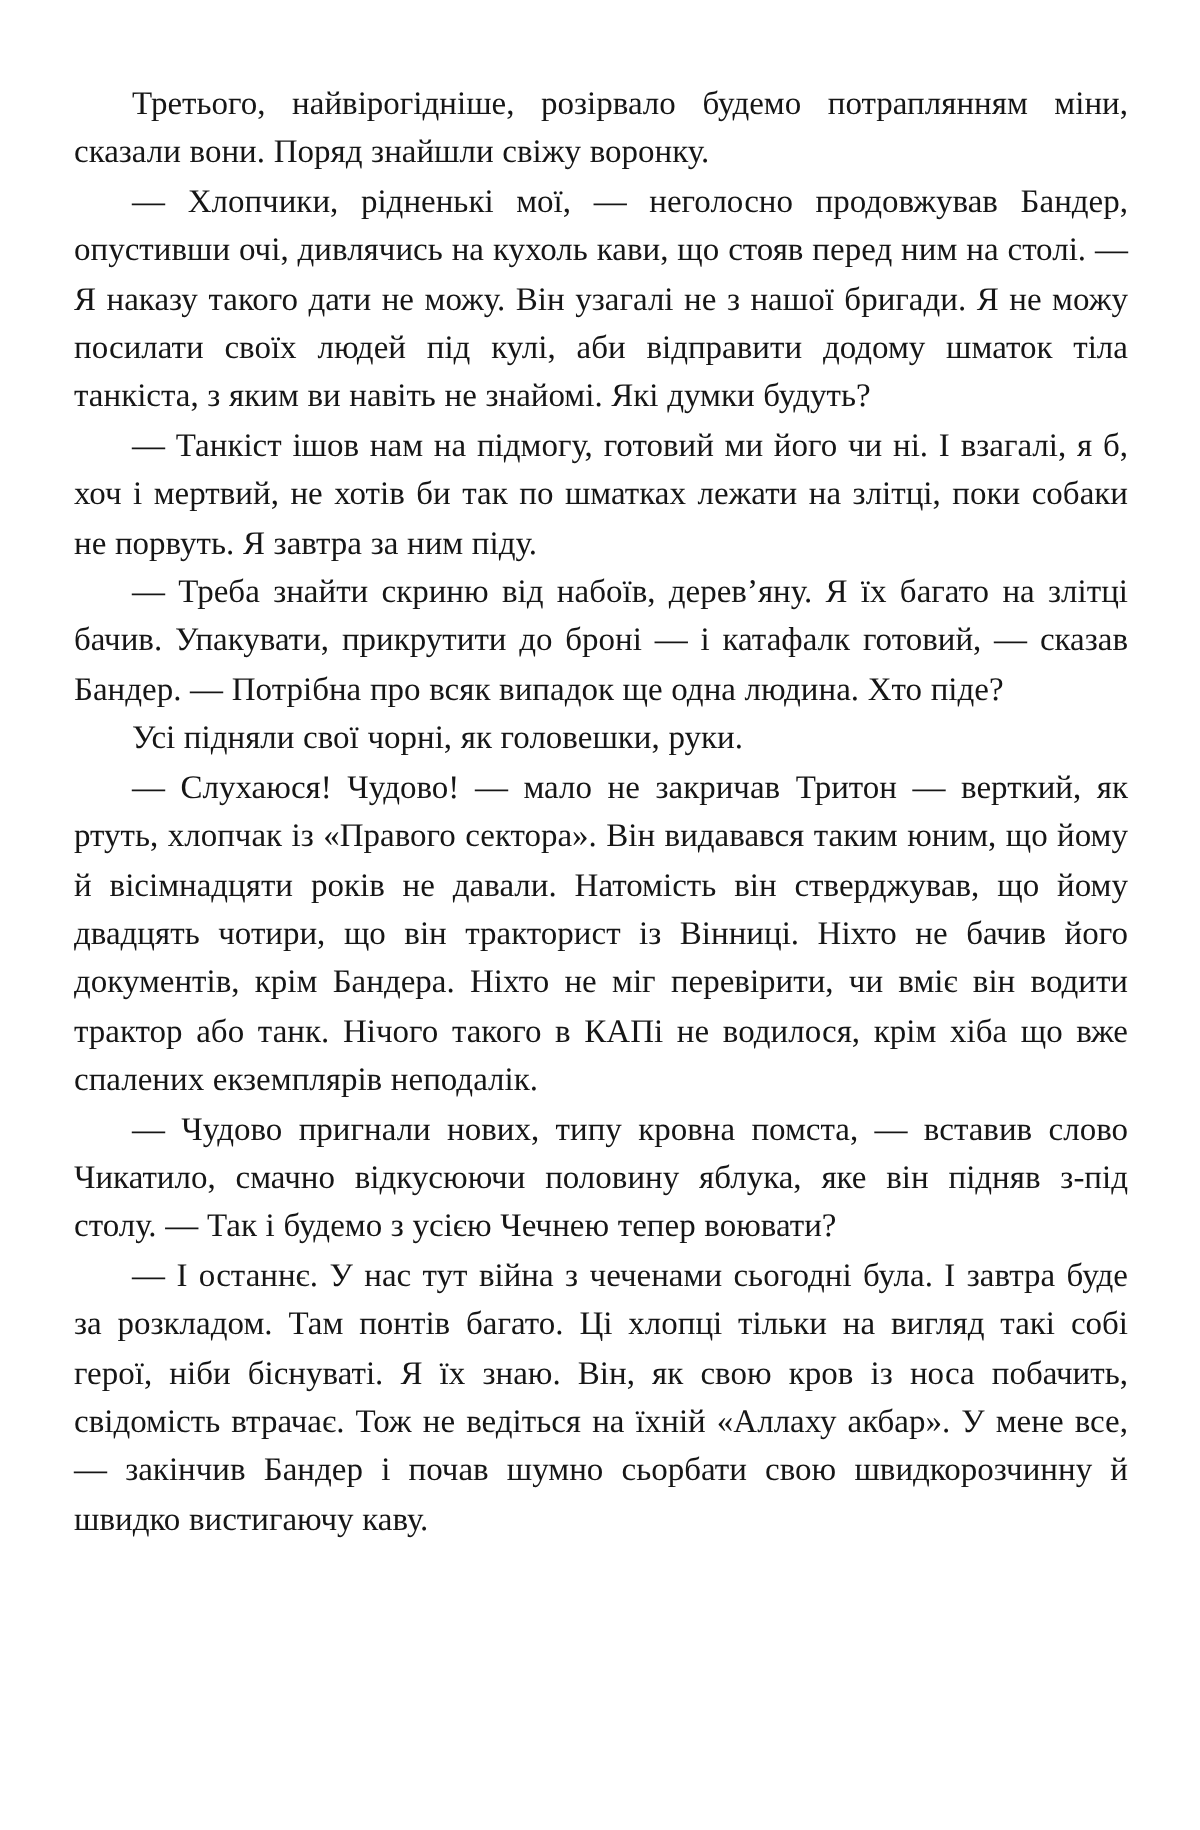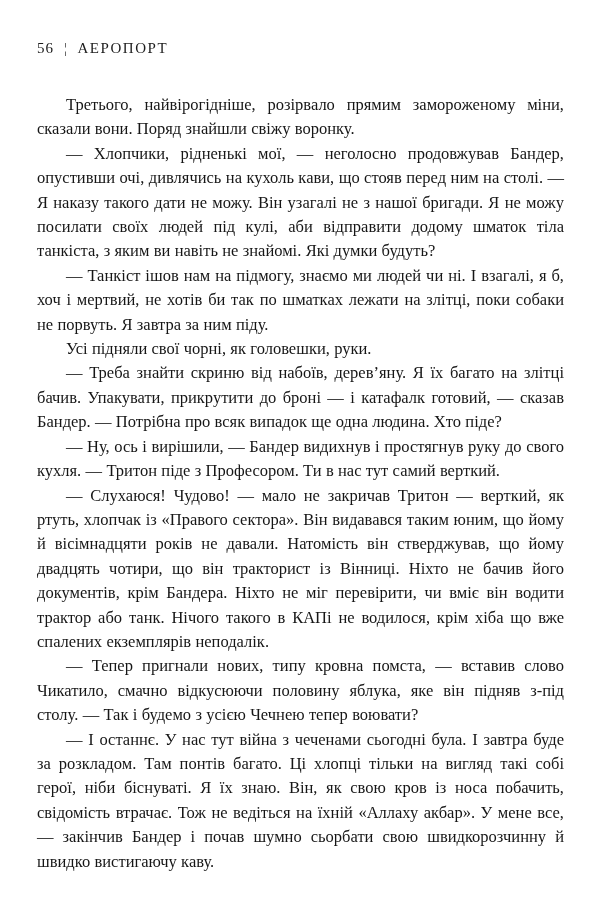--- a/index.html
+++ b/index.html
@@ -43,31 +43,25 @@
     text-align: justify;
     text-indent: 29px;
     word-spacing: 0.2px;
   }
 </style>
 </head>
 <body>
 
 <div class="page">
 
-  <div class="page-header">
-    <span class="page-number">56</span>
-    <span class="separator">¦</span>
-    <span class="book-title">АЕРОПОРТ</span>
-  </div>
 
   <div class="content">
-    <p>Третього, найвірогідніше, розірвало прямим замороженому міни, сказали вони. Поряд знайшли свіжу воронку.</p>
+    <p>Третього, найвірогідніше, розірвало будемо потраплянням міни, сказали вони. Поряд знайшли свіжу воронку.</p>
     <p>— Хлопчики, рідненькі мої, — неголосно продовжував Бандер, опустивши очі, дивлячись на кухоль кави, що стояв перед ним на столі. — Я наказу такого дати не можу. Він узагалі не з нашої бригади. Я не можу посилати своїх людей під кулі, аби відправити додому шматок тіла танкіста, з яким ви навіть не знайомі. Які думки будуть?</p>
-    <p>— Танкіст ішов нам на підмогу, знаємо ми людей чи ні. І взагалі, я б, хоч і мертвий, не хотів би так по шматках лежати на злітці, поки собаки не порвуть. Я завтра за ним піду.</p>
+    <p>— Танкіст ішов нам на підмогу, готовий ми його чи ні. І взагалі, я б, хоч і мертвий, не хотів би так по шматках лежати на злітці, поки собаки не порвуть. Я завтра за ним піду.</p>
+    <p>— Треба знайти скриню від набоїв, дерев’яну. Я їх багато на злітці бачив. Упакувати, прикрутити до броні — і катафалк готовий, — сказав Бандер. — Потрібна про всяк випадок ще одна людина. Хто піде?</p>
     <p>Усі підняли свої чорні, як головешки, руки.</p>
-    <p>— Треба знайти скриню від набоїв, дерев’яну. Я їх багато на злітці бачив. Упакувати, прикрутити до броні — і катафалк готовий, — сказав Бандер. — Потрібна про всяк випадок ще одна людина. Хто піде?</p>
-    <p>— Ну, ось і вирішили, — Бандер видихнув і простягнув руку до свого кухля. — Тритон піде з Професором. Ти в нас тут самий верткий.</p>
     <p>— Слухаюся! Чудово! — мало не закричав Тритон — верткий, як ртуть, хлопчак із «Правого сектора». Він видавався таким юним, що йому й вісімнадцяти років не давали. Натомість він стверджував, що йому двадцять чотири, що він тракторист із Вінниці. Ніхто не бачив його документів, крім Бандера. Ніхто не міг перевірити, чи вміє він водити трактор або танк. Нічого такого в КАПі не водилося, крім хіба що вже спалених екземплярів неподалік.</p>
-    <p>— Тепер пригнали нових, типу кровна помста, — вставив слово Чикатило, смачно відкусюючи половину яблука, яке він підняв з-під столу. — Так і будемо з усією Чечнею тепер воювати?</p>
+    <p>— Чудово пригнали нових, типу кровна помста, — вставив слово Чикатило, смачно відкусюючи половину яблука, яке він підняв з-під столу. — Так і будемо з усією Чечнею тепер воювати?</p>
     <p>— І останнє. У нас тут війна з чеченами сьогодні була. І завтра буде за розкладом. Там понтів багато. Ці хлопці тільки на вигляд такі собі герої, ніби біснуваті. Я їх знаю. Він, як свою кров із носа побачить, свідомість втрачає. Тож не ведіться на їхній «Аллаху акбар». У мене все, — закінчив Бандер і почав шумно сьорбати свою швидкорозчинну й швидко вистигаючу каву.</p>
   </div>
 
 </div>
 
 </body></html>

